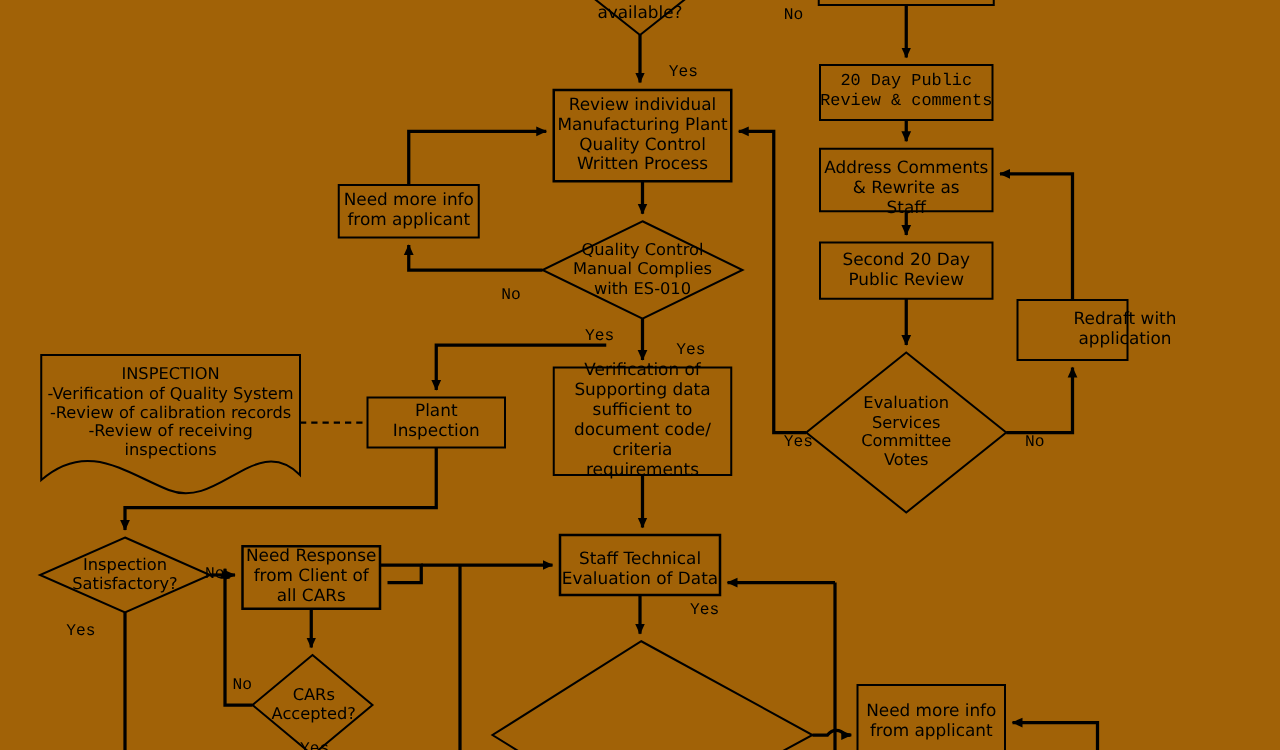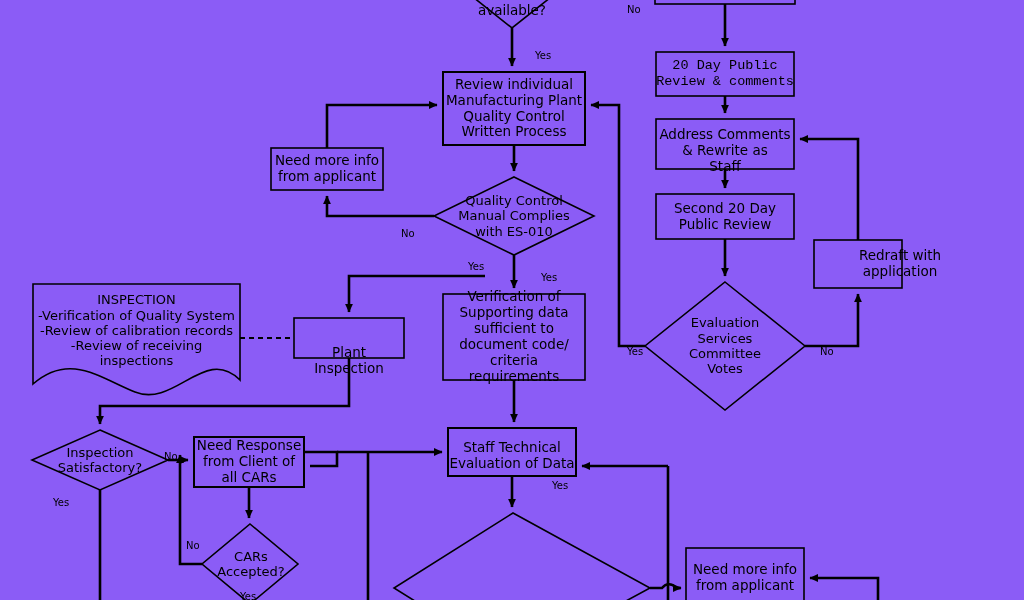--- a/index.html
+++ b/index.html
@@ -1,21 +1,21 @@
 <!DOCTYPE html>
 <html><head>
 <meta charset="utf-8">
 <style>
   html,body{margin:0;padding:0;background:#ffffff;}
-  #stage{position:relative;width:1024px;height:600px;background:#8b5cf6;overflow:hidden;
+  #stage{position:relative;width:1024px;height:600px;background:#a16207;overflow:hidden;
          font-family:"DejaVu Sans","Liberation Sans",sans-serif;}
   #stage svg{position:absolute;left:0;top:0;width:1024px;height:600px;}
   .nodeText{position:absolute;display:flex;align-items:center;justify-content:center;
             text-align:center;color:#000;line-height:1.18;pointer-events:none;}
-  .lbl{position:absolute;color:#000;font-size:10px;line-height:1;white-space:nowrap;}
+  .lbl{position:absolute;color:#000;font-size:13px;line-height:1;white-space:nowrap;font-family:Liberation Mono, monospace;}
   .boxTxt{font-size:13.5px;}
   .diaTxt{font-size:13px;}
   .noteTxt{font-size:13px;}
 </style>
 </head>
 <body>
 
 <div id="stage">
 
   <svg viewBox="0 0 1024 600" xmlns="http://www.w3.org/2000/svg">
@@ -204,21 +204,21 @@
   <div class="nodeText noteTxt" style="left:33px;top:288px;width:207px;height:85px;">
     <div>
       <div>INSPECTION</div>
       <div>-Verification of Quality System</div>
       <div>-Review of calibration records</div>
       <div>-Review of receiving</div>
       <div>inspections</div>
     </div>
   </div>
 
-  <div class="nodeText boxTxt" style="left:294px;top:318px;width:110px;height:40px;margin-top:23px;">
+  <div class="nodeText boxTxt" style="left:294px;top:318px;width:110px;height:40px;">
     <div>
       <div>Plant</div>
       <div>Inspection</div>
     </div>
   </div>
 
   <div class="nodeText boxTxt" style="left:443px;top:294px;width:142px;height:86px;">
     <div>
       <div>Verification of</div>
       <div>Supporting data</div>

